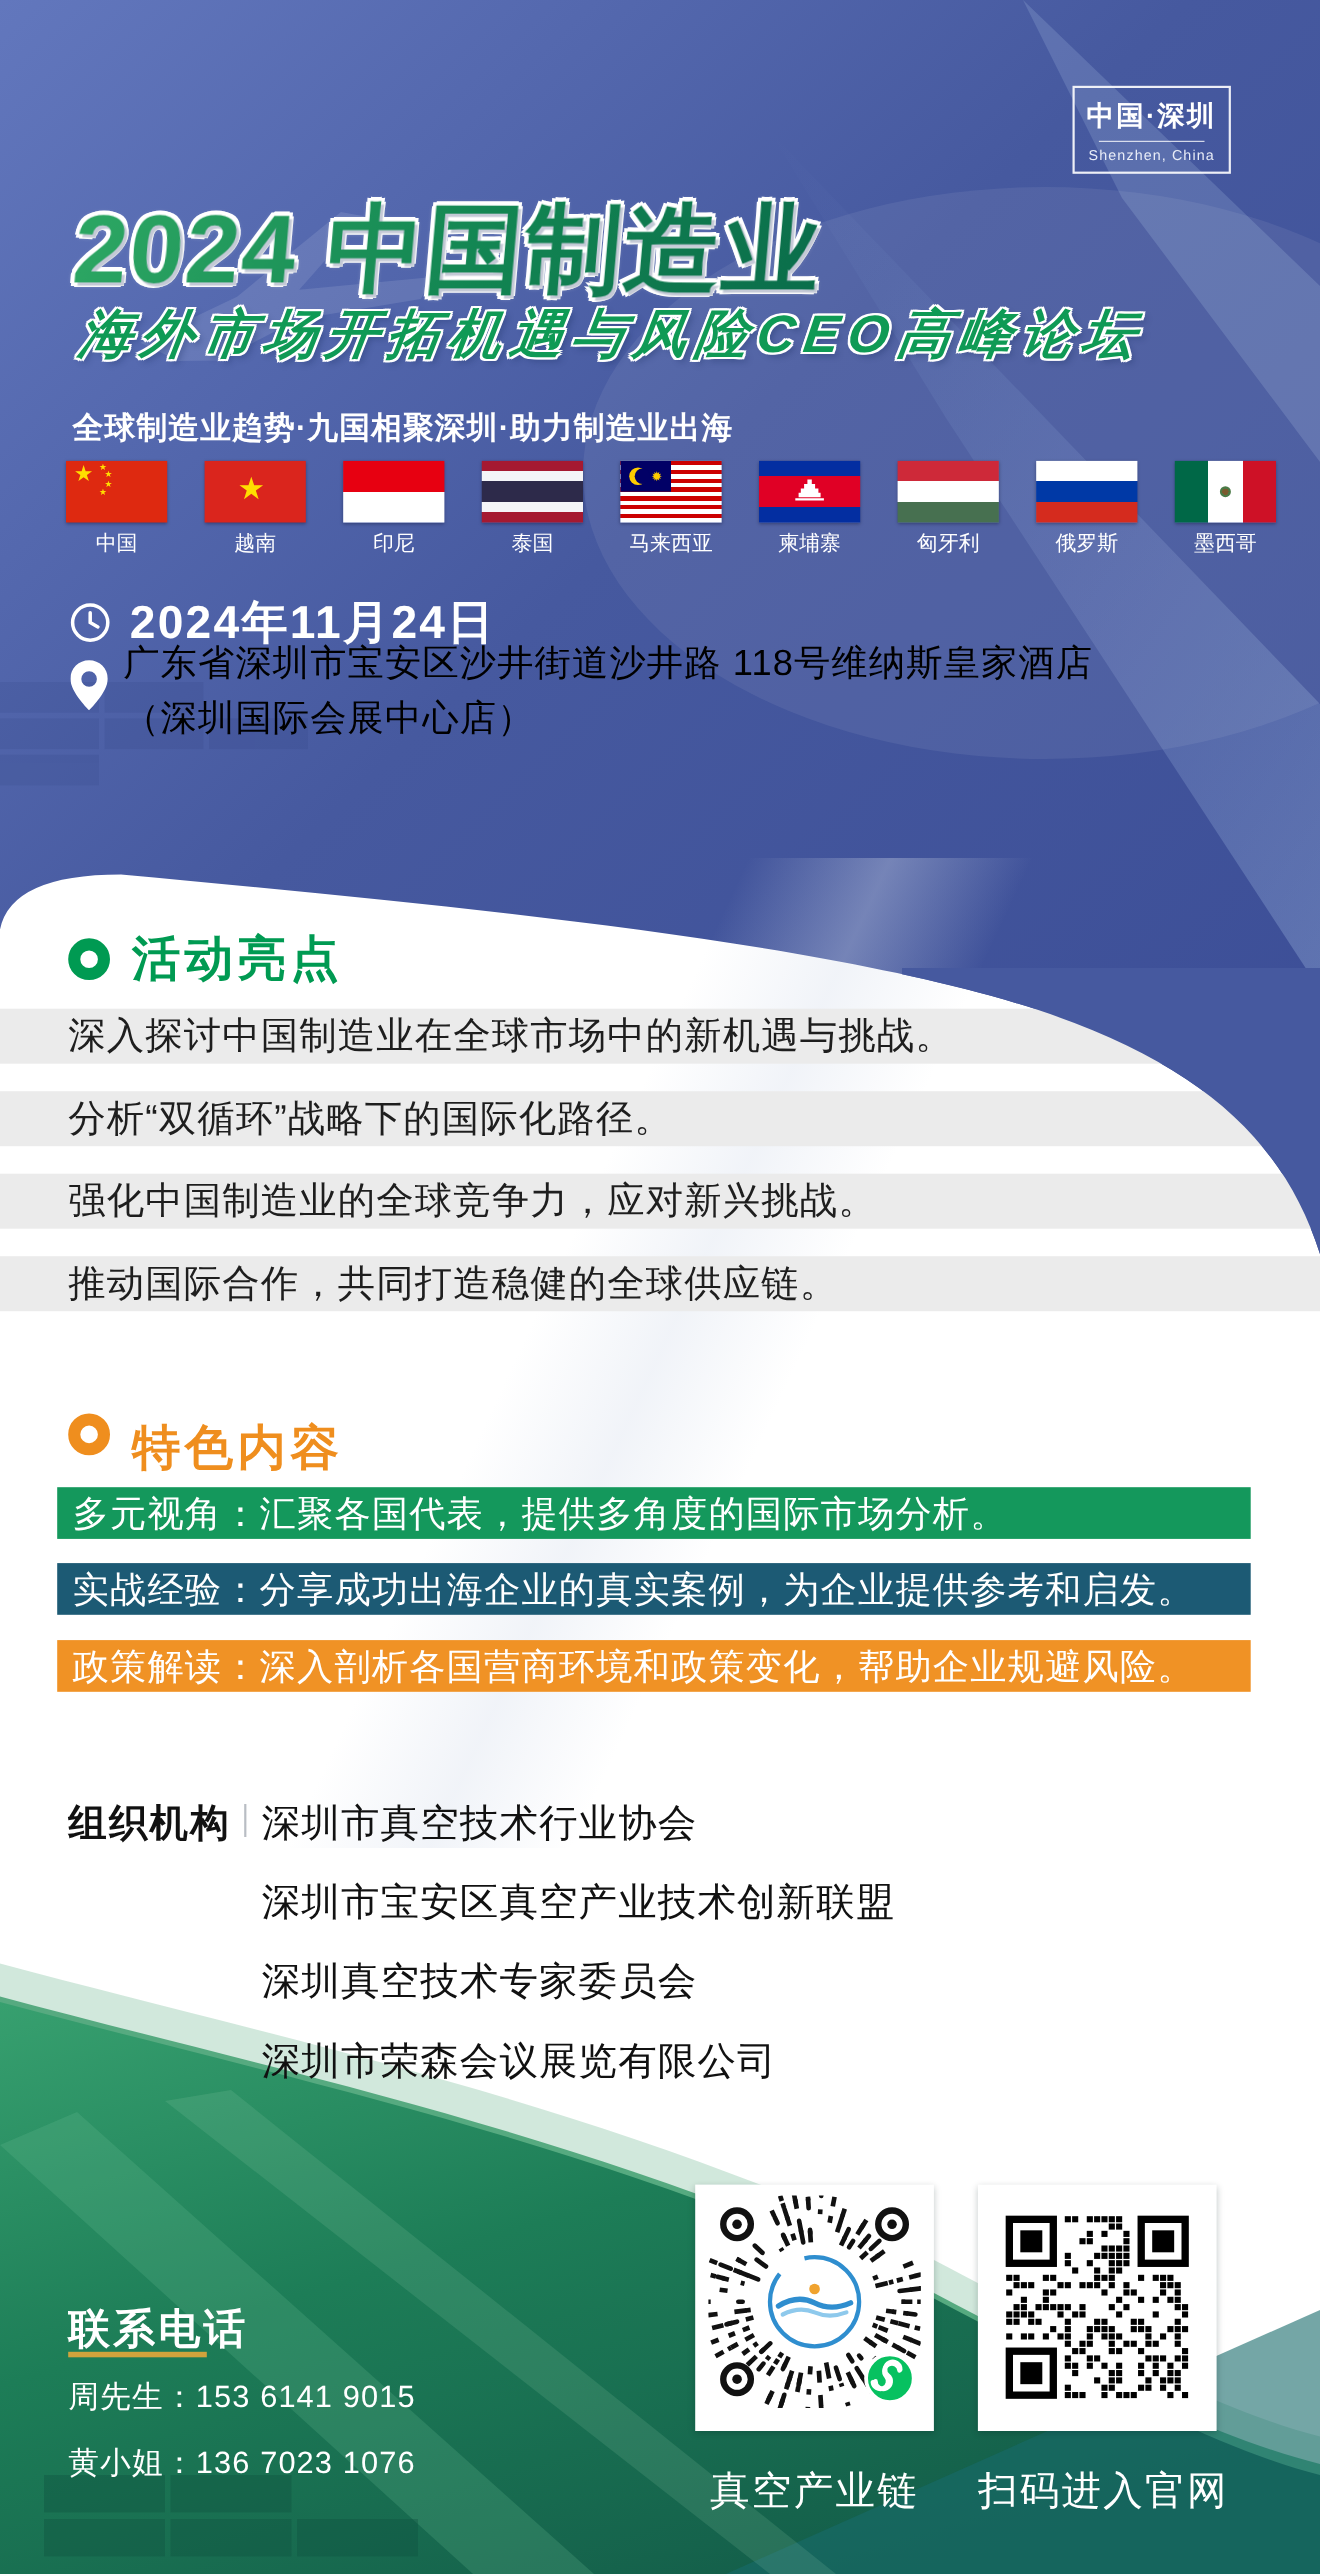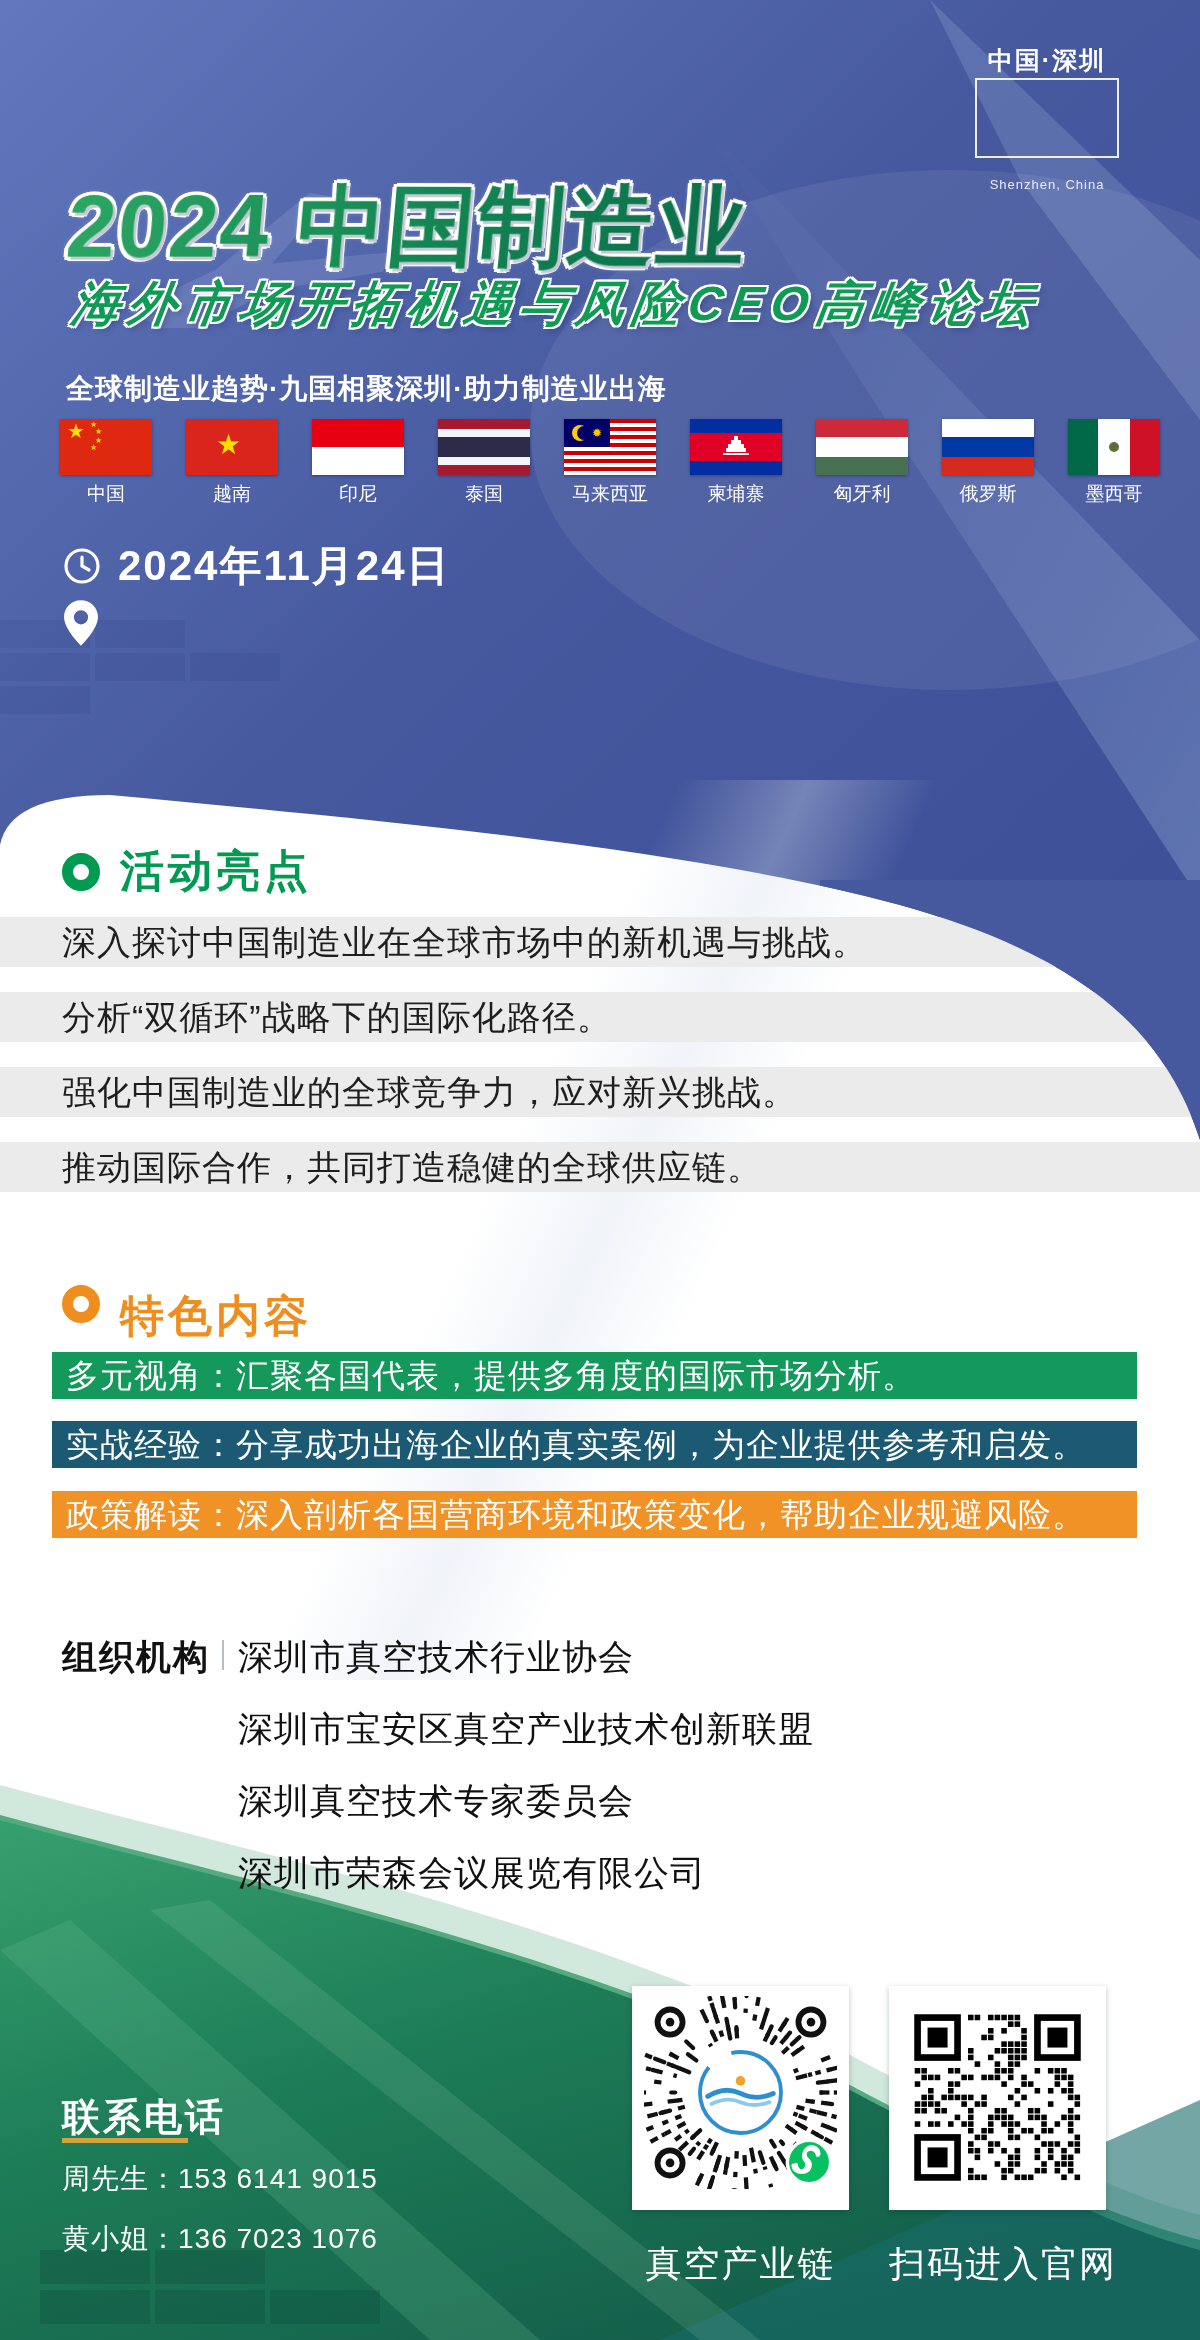--- a/index.html
+++ b/index.html
@@ -9,21 +9,21 @@
   }
   
   .bg-blue{position:absolute;left:0;top:0;width:1200px;height:1160px;z-index:1;}
   .bg-bottom{position:absolute;left:0;top:1650px;width:1200px;height:690px;z-index:1;}
   .stripe{position:absolute;left:0;width:1200px;height:50px;background:#ebebeb;z-index:2;}
   .stripe-text{position:absolute;left:62px;top:0;height:50px;line-height:50px;font-size:34px;color:#1e1e1e;letter-spacing:1px;white-space:nowrap;}
   .mid-streak{position:absolute;left:0;top:780px;width:1200px;height:900px;z-index:1;
     background:linear-gradient(115deg,rgba(255,255,255,0) 42%,rgba(214,222,236,.35) 50%,rgba(255,255,255,0) 58%);}
   
   .badge{position:absolute;left:975px;top:78px;width:140px;height:76px;border:2px solid rgba(255,255,255,.9);
-    z-index:4;display:flex;flex-direction:column;align-items:center;justify-content:center;color:#fff;gap:45px;}
+    z-index:4;display:flex;flex-direction:column;align-items:center;justify-content:center;color:#fff;}
   .badge-title{font-size:25px;letter-spacing:2px;font-weight:bold;}
   .badge-line{width:96px;height:1px;background:rgba(255,255,255,.85);margin:6px 0 4px;}
   .badge-sub{font-size:13px;letter-spacing:1px;color:#e8ecf7;}
   .main-title{
     position:absolute;left:62px;top:168px;z-index:4;font-weight:bold;font-size:88px;letter-spacing:2px;
     transform:skewX(-5deg);transform-origin:left bottom;white-space:nowrap;
     background:linear-gradient(110deg,#2ba562 5%,#128552 55%,#0b6f4b 95%);
     -webkit-background-clip:text;background-clip:text;color:transparent;
     text-shadow:none;
     filter:drop-shadow(3px 3px 0 rgba(20,40,90,.25));
@@ -213,20 +213,24 @@
   <div class="info-row" style="left:62px;top:538px">
     <svg width="40" height="40" viewBox="0 0 40 40">
       <circle cx="20" cy="20" r="16" fill="none" stroke="#ffffff" stroke-width="3.2"></circle>
       <path d="M20,11 V20 L27,24" fill="none" stroke="#ffffff" stroke-width="3.2" stroke-linecap="round"></path>
     </svg>
     <span class="date-text">2024年11月24日</span>
   </div>
   <svg width="34" height="46" viewBox="0 0 24 32" style="position:absolute;left:64px;top:600px;z-index:4">
     <path fill="#ffffff" fill-rule="evenodd" d="M12,0 C5.4,0 0,5.2 0,11.8 C0,20.5 12,32 12,32 C12,32 24,20.5 24,11.8 C24,5.2 18.6,0 12,0 Z M12,7 a5,5 0 1 1 0,10 a5,5 0 1 1 0,-10 Z"></path>
   </svg>
+  <div style="position:absolute;left:112px;top:578px;z-index:4">
+    <div class="venue-text">广东省深圳市宝安区沙井街道沙井路 118号维纳斯皇家酒店</div>
+    <div class="venue-text">（深圳国际会展中心店）</div>
+  </div>
 
   <div class="section-head" style="left:62px;top:842px">
     <span class="ring"></span>
     <span class="section-title">活动亮点</span>
   </div>
   <div class="stripe" style="top:917px">
     <span class="stripe-text">深入探讨中国制造业在全球市场中的新机遇与挑战。</span>
   </div>
   <div class="stripe" style="top:992px">
     <span class="stripe-text">分析“双循环”战略下的国际化路径。</span>

